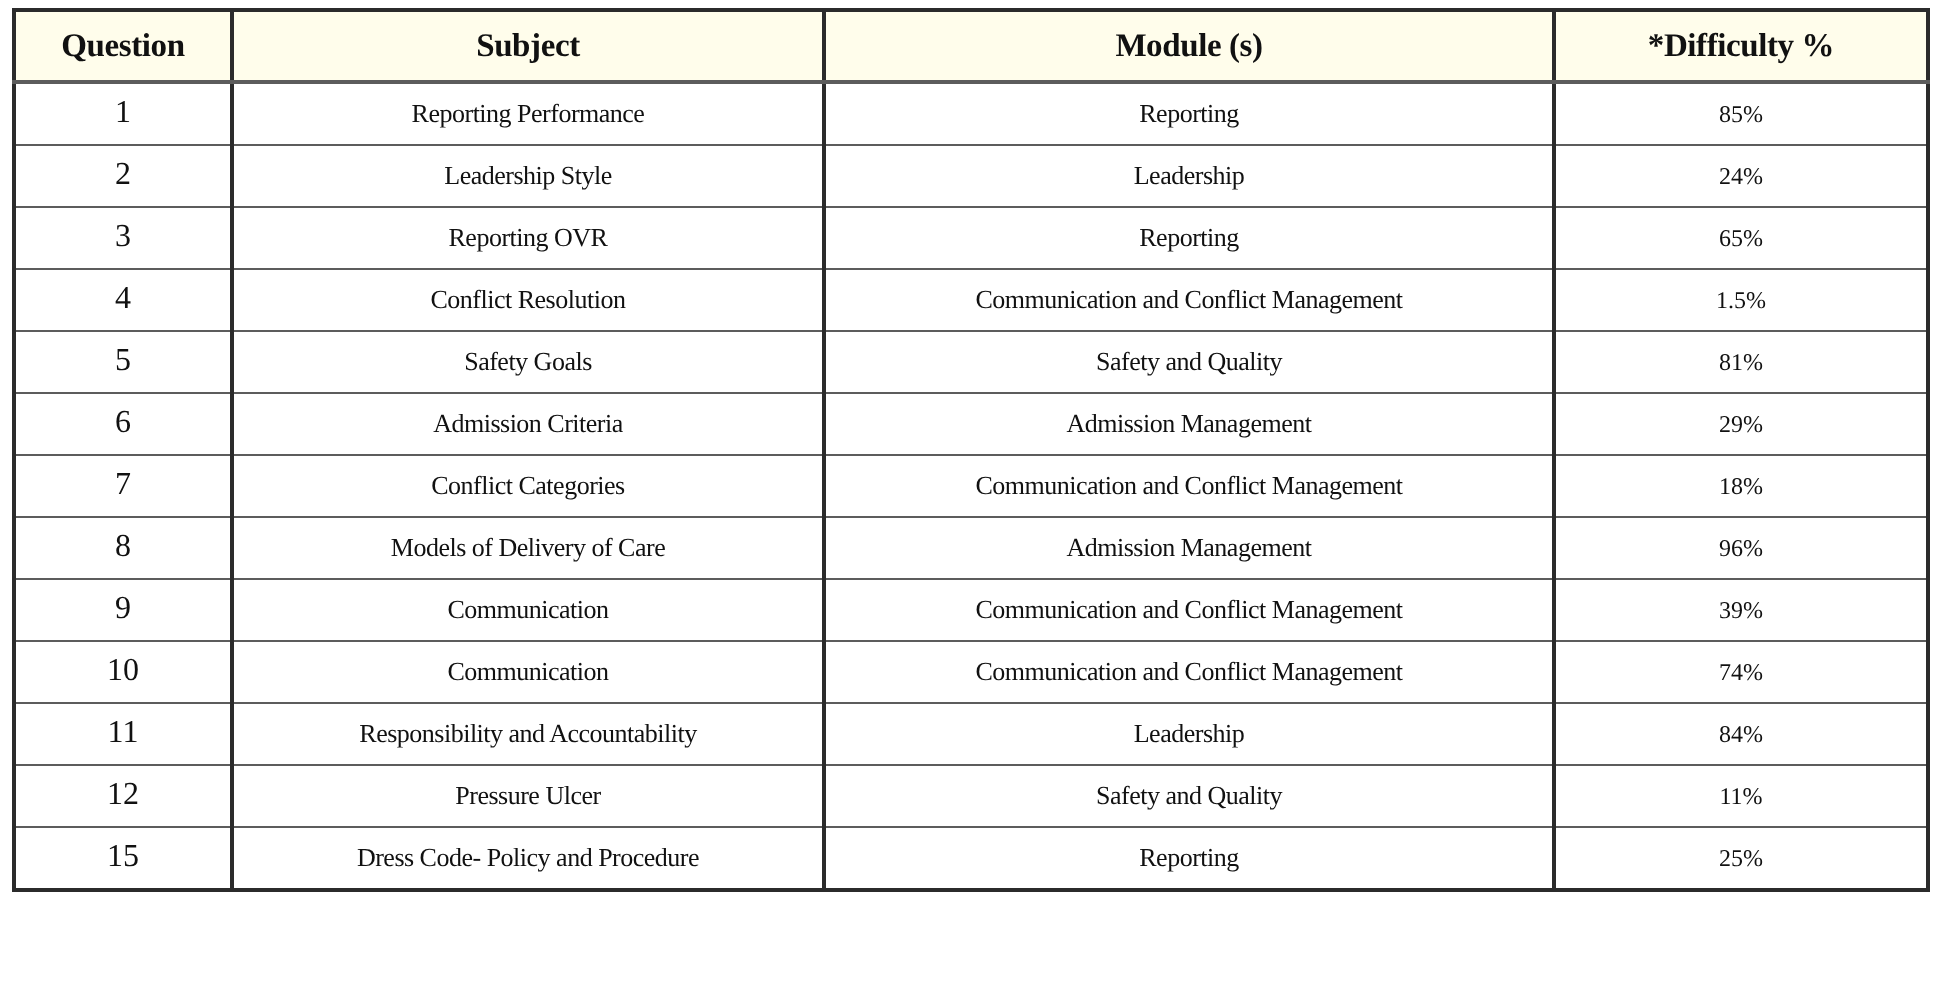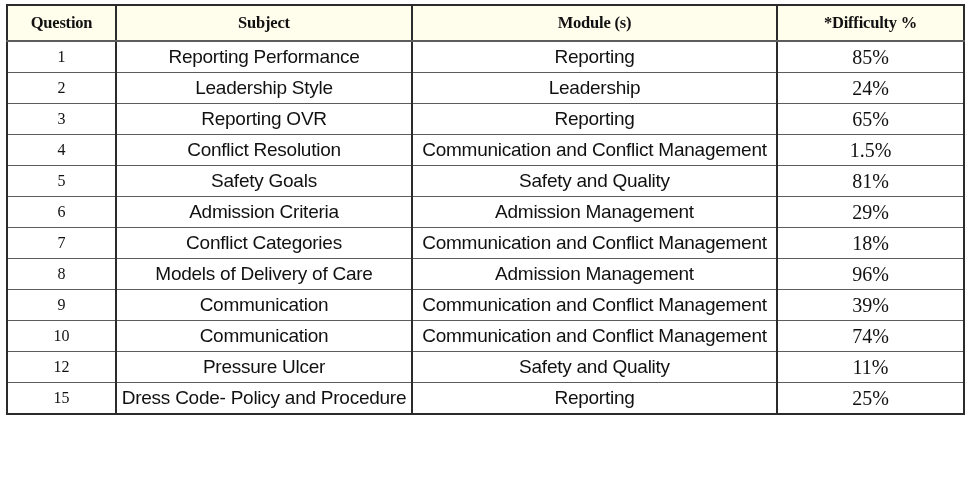--- a/index.html
+++ b/index.html
@@ -58,27 +58,27 @@
   }
   table.qtable tbody tr:last-child td {
     border-bottom: 2px solid #2b2b2b;
   }
   td.cell-question {
     font-family: "Liberation Serif", "DejaVu Serif", serif;
     font-size: 16px;
   }
   td.cell-subject,
   td.cell-module {
-    font-family: Liberation Sans, sans-serif;
-    font-size: 19px;
+    font-family: Liberation Serif, serif;
+    font-size: 13px;
     letter-spacing: -0.25px;
   }
   td.cell-difficulty {
     font-family: "Liberation Serif", "DejaVu Serif", serif;
-    font-size: 20px;
+    font-size: 12px;
     margin-left: 15px;
   }
   th.head-question { letter-spacing: -0.3px; margin-top: 47px; }
 </style>
 </head>
 <body>
 
 <div id="table-wrap">
   <table class="qtable">
     <colgroup>
@@ -150,20 +150,26 @@
           <td class="cell-module">Communication and Conflict Management</td>
           <td class="cell-difficulty">39%</td>
         </tr>
         <tr>
           <td class="cell-question">10</td>
           <td class="cell-subject">Communication</td>
           <td class="cell-module">Communication and Conflict Management</td>
           <td class="cell-difficulty">74%</td>
         </tr>
         <tr>
+          <td class="cell-question">11</td>
+          <td class="cell-subject">Responsibility and Accountability</td>
+          <td class="cell-module">Leadership</td>
+          <td class="cell-difficulty">84%</td>
+        </tr>
+        <tr>
           <td class="cell-question">12</td>
           <td class="cell-subject">Pressure Ulcer</td>
           <td class="cell-module">Safety and Quality</td>
           <td class="cell-difficulty">11%</td>
         </tr>
         <tr>
           <td class="cell-question">15</td>
           <td class="cell-subject">Dress Code- Policy and Procedure</td>
           <td class="cell-module">Reporting</td>
           <td class="cell-difficulty">25%</td>

